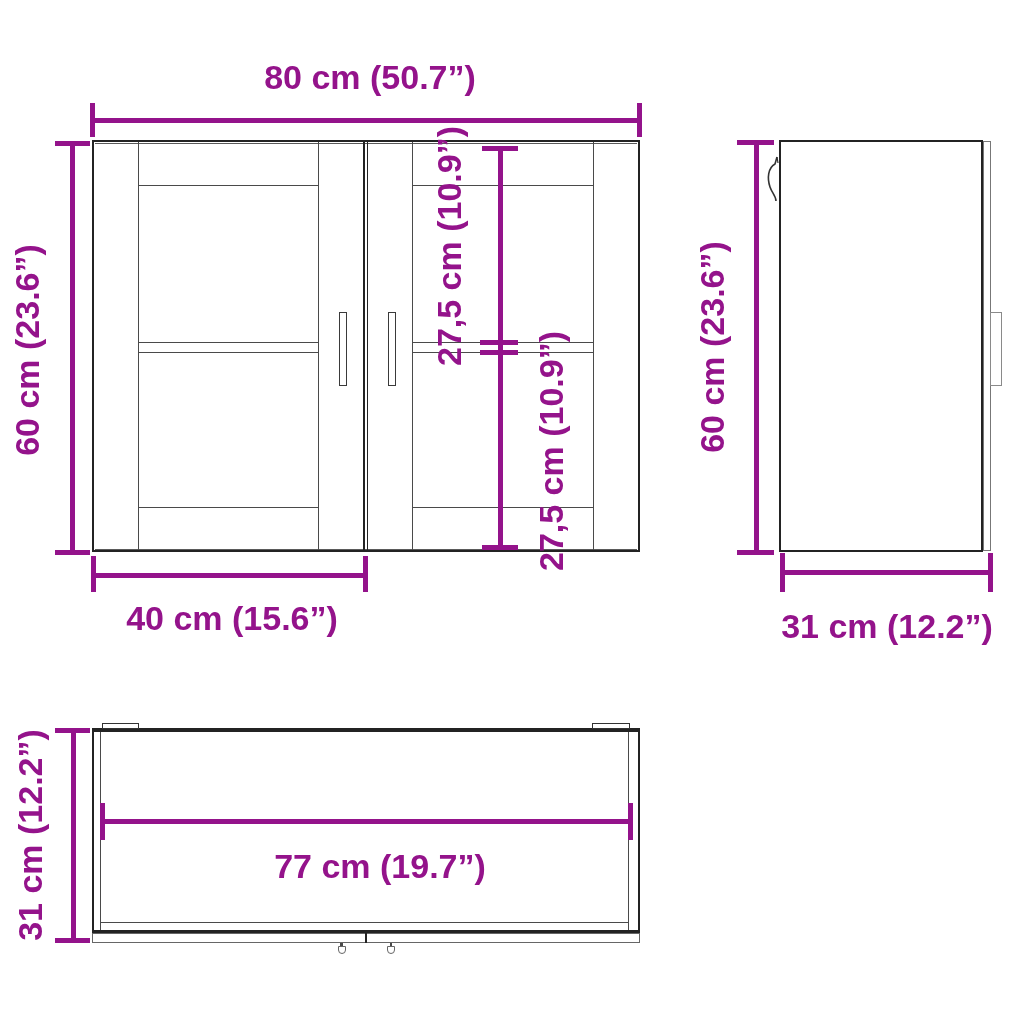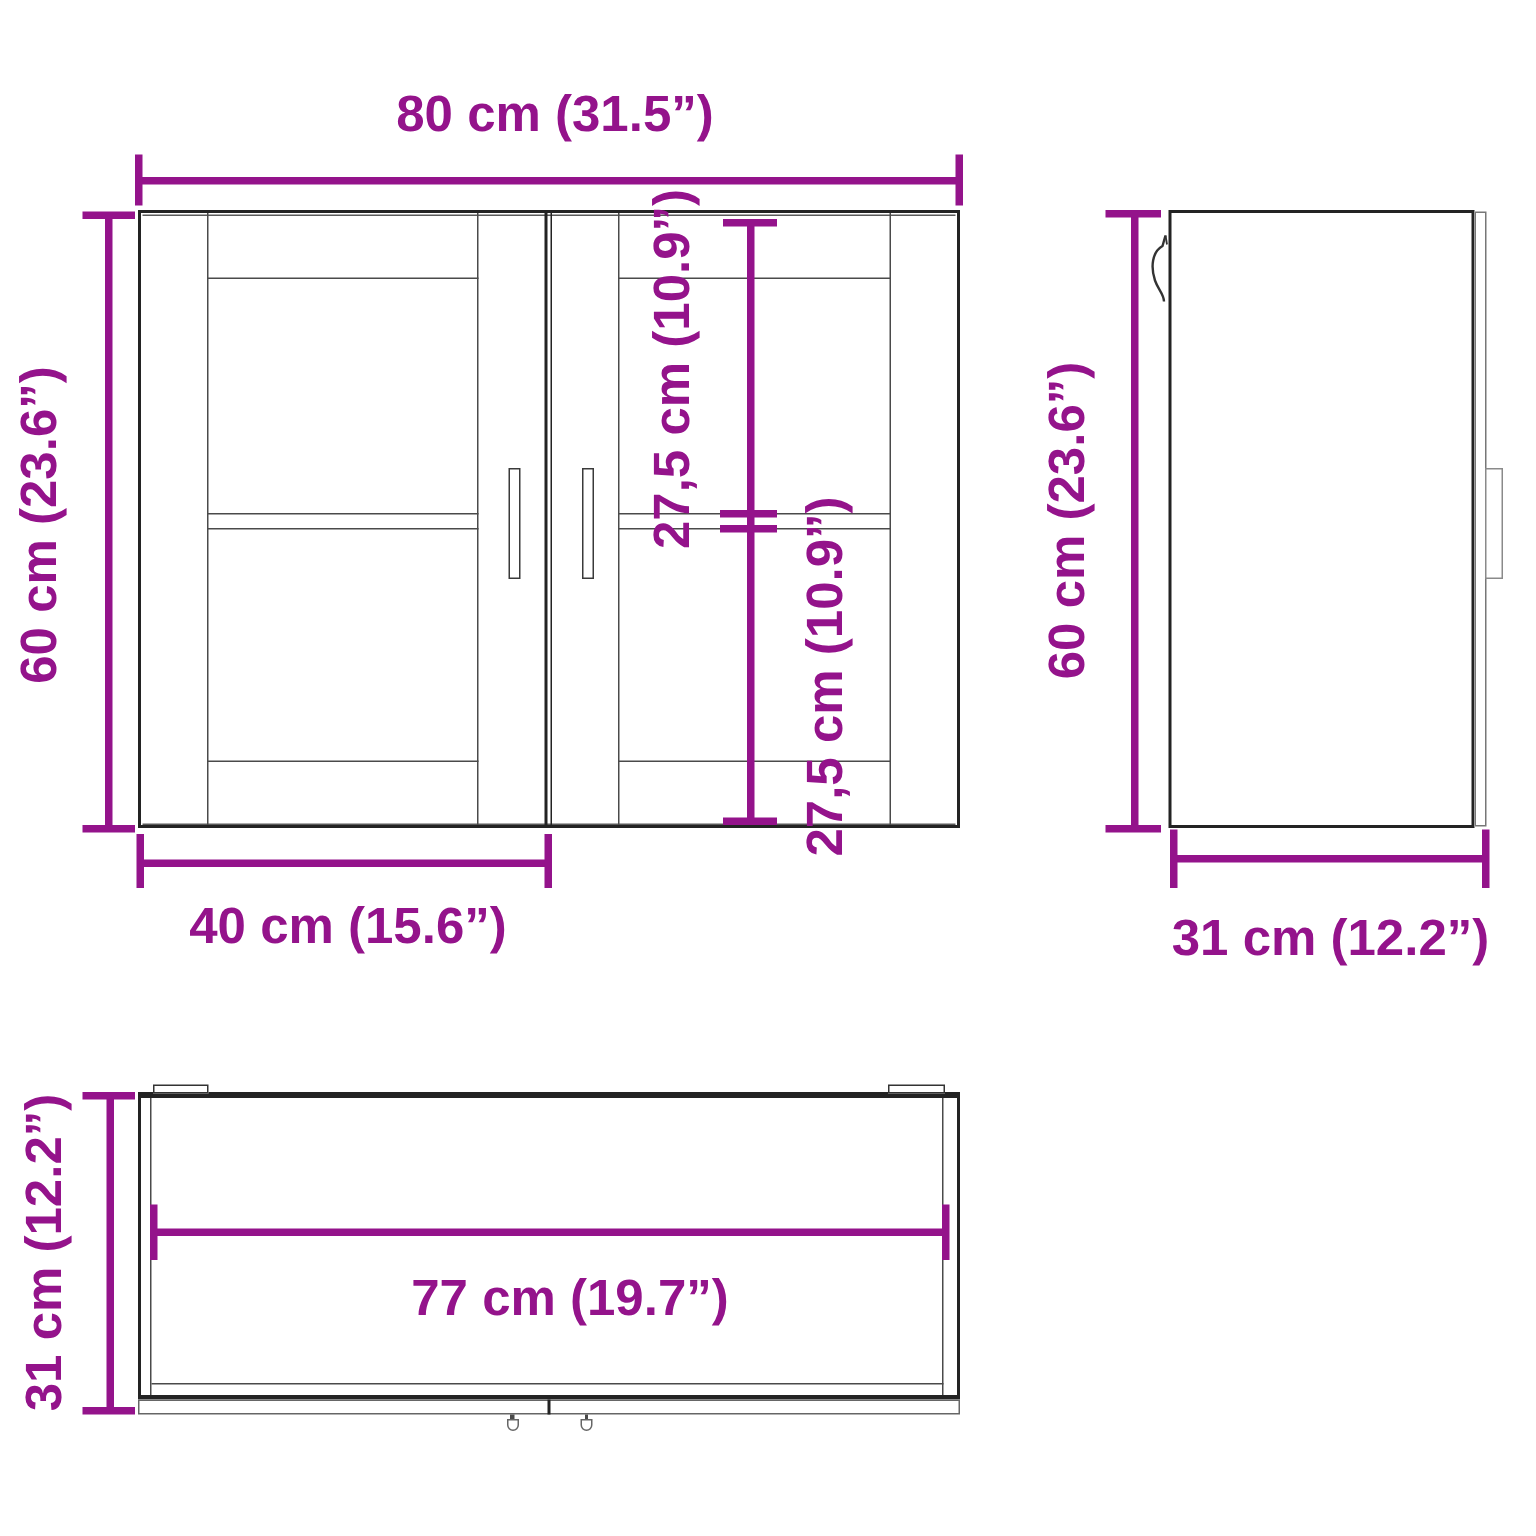--- a/index.html
+++ b/index.html
@@ -27,21 +27,21 @@
   }
   .dim-label.rot{transform:translate(-50%,-50%) rotate(-90deg);}
 </style>
 </head>
 <body>
 
 <div id="canvas">
 
   <div>
 
-    <div class="dim-label" style="left:370px;top:77px;">80 cm (31.5”)</div>
+    <div class="dim-label" style="left:370px;top:77px;">80 cm (50.7”)</div>
     <div class="pline" style="left:92px;top:118px;width:548px;height:5px;"></div>
     <div class="pline" style="left:90px;top:103px;width:5px;height:34px;"></div>
     <div class="pline" style="left:637px;top:103px;width:5px;height:34px;"></div>
 
     <div class="outline-box" style="left:92px;top:140px;width:548px;height:412px;"></div>
 
     <div class="tline" style="left:95px;top:142.5px;width:542px;height:1.3px;"></div>
     <div class="tline" style="left:95px;top:549px;width:542px;height:1.3px;"></div>
 
     <div class="dline" style="left:363px;top:142px;width:1.5px;height:408px;"></div>

